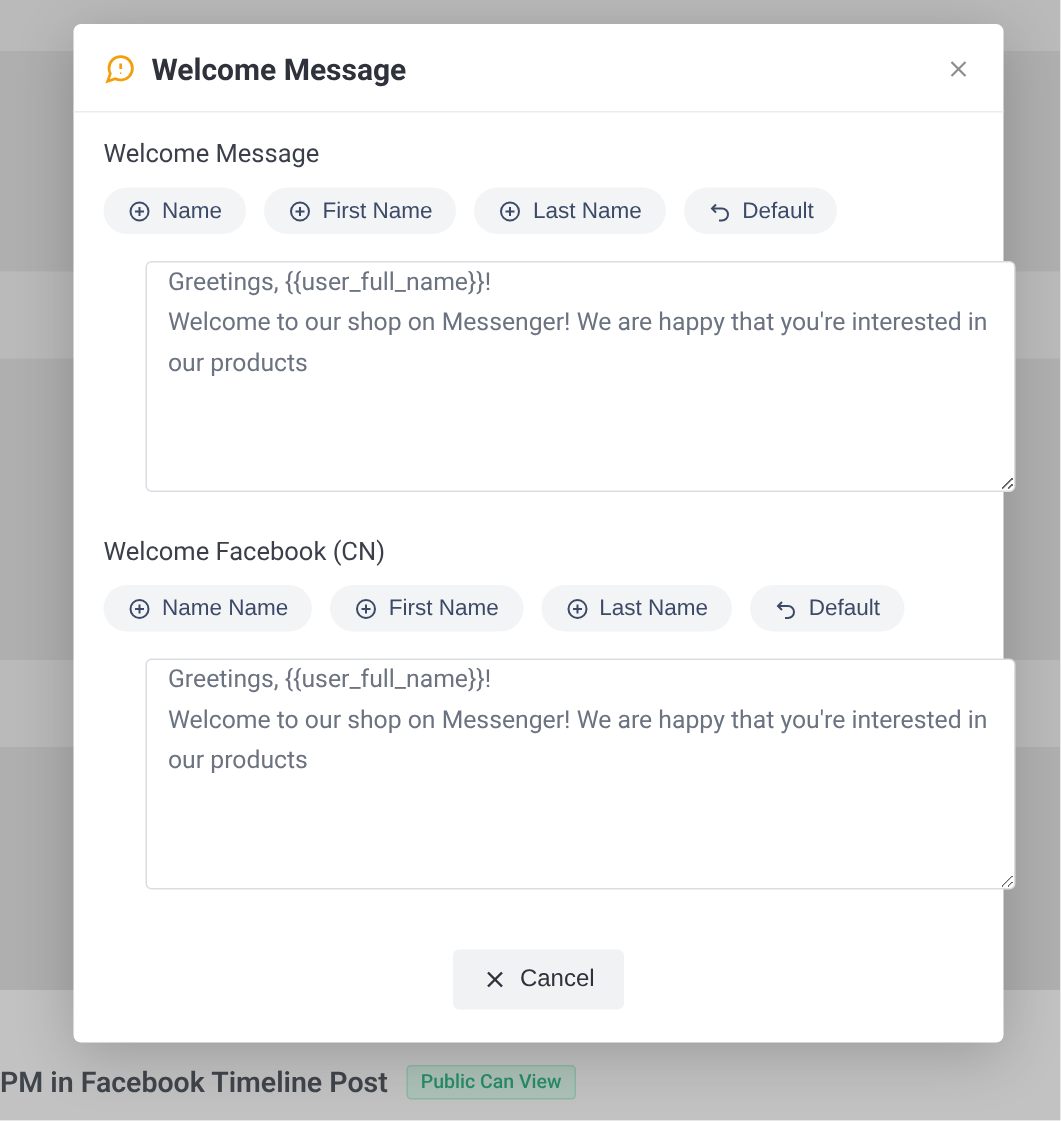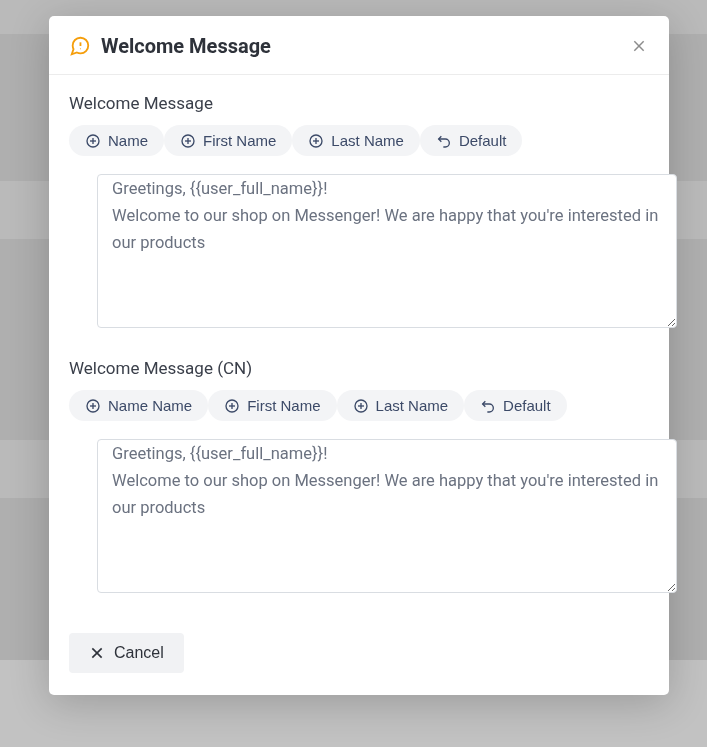--- a/index.html
+++ b/index.html
@@ -47,21 +47,21 @@
   }
   .modal-header .close {
     margin-left: auto;
     color: #8c8c8c; cursor: pointer;
     width: 20px; height: 20px; display: flex; align-items: center; justify-content: center;
   }
   .hdr-icon { width: 22px; height: 22px; color: #f59e0b; flex: 0 0 auto; }
 
   .modal-body { padding: 18px 20px 22px 20px; }
   .section-label { font-size: 17px; color: #3a3f4a; margin-bottom: 12px; }
-  .chips { display: flex; flex-wrap: wrap; margin-bottom: 18px; }
+  .chips { display: flex; flex-wrap: wrap; gap: 12px; margin-bottom: 18px; }
   .chip {
     display: inline-flex; align-items: center; gap: 7px;
     background: #f3f4f6; color: #3c4a68;
     font-size: 15px; font-weight: 500;
     padding: 7px 16px;
     border-radius: 999px;
     cursor: pointer;
     border: none;
   }
   .chip svg { width: 16px; height: 16px; }
@@ -75,21 +75,21 @@
     font-size: 16.5px;
     line-height: 1.65;
     color: #6b7280;
     resize: both;
     outline: none;
     margin-left: 28px;
   }
   .section + .section { margin-top: 26px; }
 
   .modal-footer {
-    display: flex; justify-content: space-between; gap: 16px;
+    display: flex; justify-content: center; gap: 16px;
     padding: 14px 20px 22px 20px;
   }
   .btn {
     display: inline-flex; align-items: center; gap: 9px;
     font-size: 16px; font-weight: 500;
     padding: 11px 20px;
     border-radius: 4px;
     border: none; cursor: pointer;
   }
   .btn-cancel { background: #f1f2f4; color: #2e323a; }
@@ -97,20 +97,24 @@
   .btn svg { width: 16px; height: 16px; }
 </style>
 </head>
 <body>
 
 <div class="backdrop">
   <div class="bg-row r1"></div>
   <div class="bg-row r2"></div>
   <div class="bg-row r3"></div>
   <div class="bg-row r4"></div>
+  <div class="bg-text">
+    <span>PM in Facebook Timeline Post</span>
+    <span class="badge-public">Public Can View</span>
+  </div>
 
   <div class="overlay"></div>
 
   <div class="modal">
     <div class="modal-header">
       <div class="title">
         <svg class="hdr-icon" viewBox="0 0 24 24" fill="none" stroke="currentColor" stroke-width="2">
           <path d="M21 11.5a8.38 8.38 0 0 1-8.5 8.5 8.5 8.5 0 0 1-3.9-.95L3 21l1.95-5.6A8.5 8.5 0 0 1 4 11.5 8.38 8.38 0 0 1 12.5 3 8.38 8.38 0 0 1 21 11.5z"></path>
           <line x1="12.5" y1="8" x2="12.5" y2="12"></line>
           <circle cx="12.5" cy="15" r="0.6" fill="currentColor" stroke="none"></circle>
@@ -160,21 +164,21 @@
                 <polyline points="8 5 4 9 8 13"></polyline>
               </svg>
             <span>Default</span>
           </button>
         </div>
         <textarea class="msg" style="">Greetings, {{user_full_name}}!
 Welcome to our shop on Messenger! We are happy that you're interested in our products</textarea>
       </div>
 
       <div class="section">
-        <div class="section-label">Welcome Message (CN)</div>
+        <div class="section-label">Welcome Facebook (CN)</div>
         <div class="chips">
           <button class="chip">
             <svg viewBox="0 0 24 24" fill="none" stroke="currentColor" stroke-width="2">
                 <circle cx="12" cy="12" r="9"></circle>
                 <line x1="12" y1="7.5" x2="12" y2="16.5"></line>
                 <line x1="7.5" y1="12" x2="16.5" y2="12"></line>
               </svg>
             <span>Name Name</span>
           </button>
           <button class="chip">

